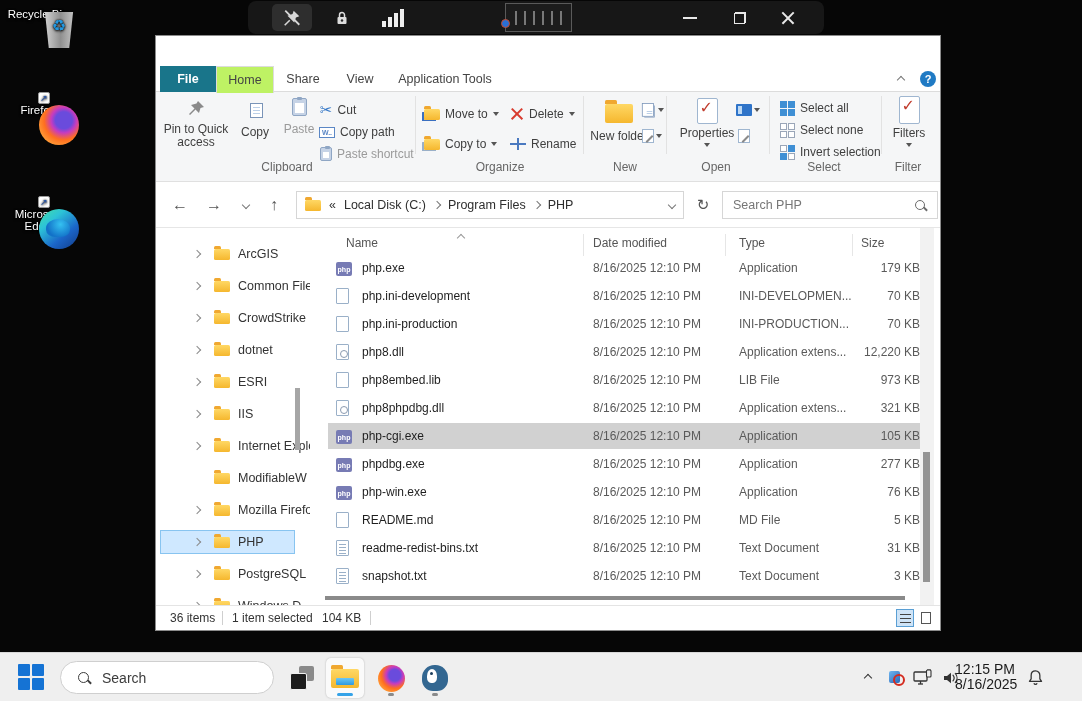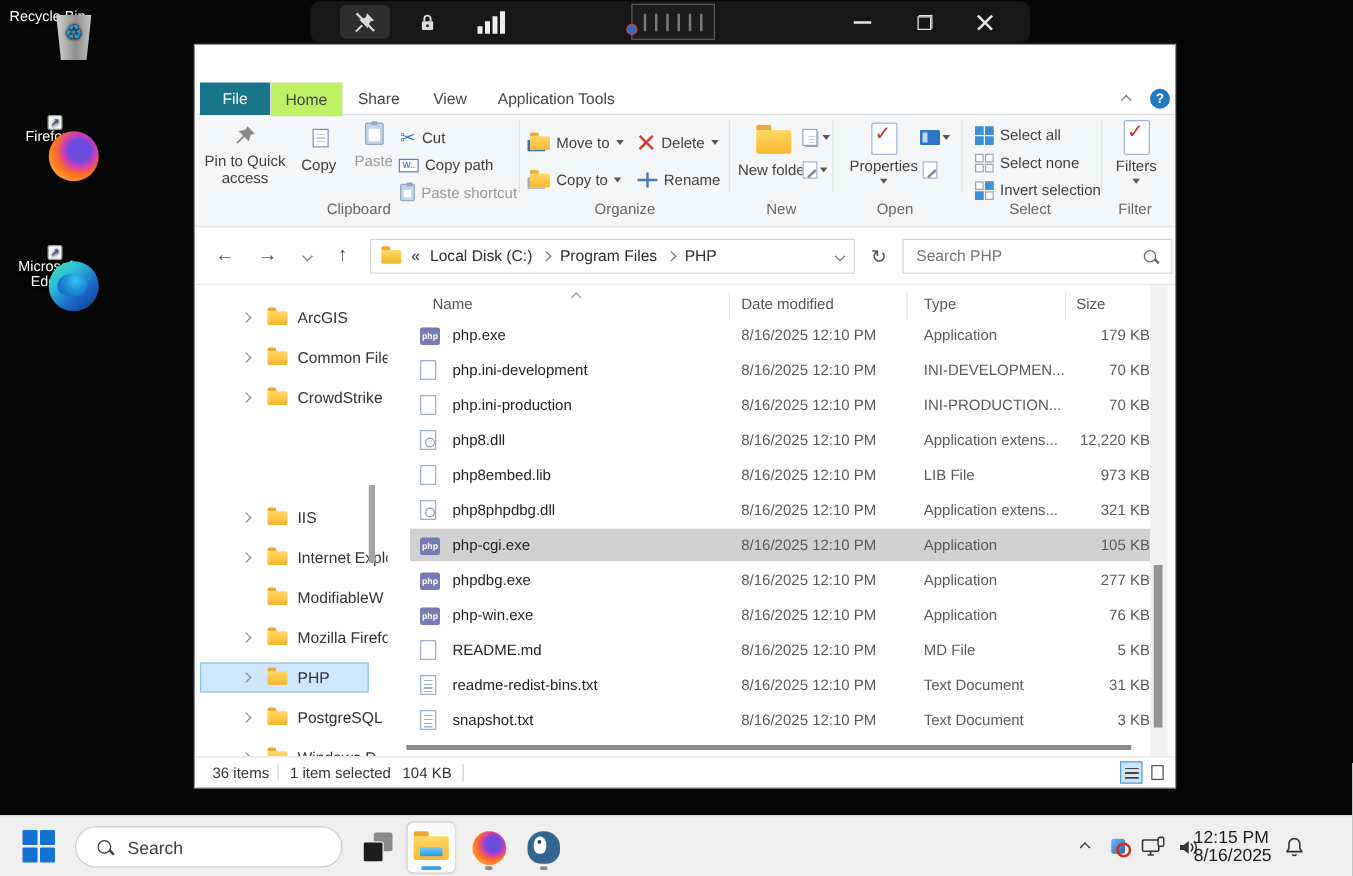--- a/index.html
+++ b/index.html
@@ -268,21 +268,21 @@
         </div>
       <div class="wctrl" style="left:696px;">
           <span class="w-max"></span>
         </div>
       <div class="wctrl" style="left:742px;">
           <span class="w-x"></span>
         </div>
     </div>
 
     <div class="tabs">
-      <div class="tab tab-file" style="left:4px;width:56px;">File</div>
+      <div class="tab tab-file" style="left:4px;width:56px;font-weight:bold;">File</div>
       <div class="tab tab-active" style="left:60px;width:58px;">Home</div>
       <div class="tab" style="left:118px;width:58px;">Share</div>
       <div class="tab" style="left:176px;width:56px;">View</div>
       <div class="tab" style="left:234px;width:110px;">Application Tools</div>
       <span class="chev u" style="position:absolute;left:742px;top:11px;"></span>
       <span class="helpcirc" style="left:764px;top:5px;">?</span>
     </div>
 
     <div class="ribbon">
       <div class="rsep" style="left:259px;"></div>
@@ -442,21 +442,31 @@
     <span class="folder"></span>
     <span class="tlabel">Common Files</span>
   </div>
 
   <div class="titem" style="top: 78px;">
     <span class="tchev chev r" style="border-color:#8a8a8a;flex:0 0 auto;"></span>
     <span class="folder"></span>
     <span class="tlabel">CrowdStrike</span>
   </div>
 
-
+  <div class="titem" style="top: 110px;">
+    <span class="tchev chev r" style="border-color:#8a8a8a;flex:0 0 auto;"></span>
+    <span class="folder"></span>
+    <span class="tlabel">dotnet</span>
+  </div>
+
+  <div class="titem" style="top: 142px;">
+    <span class="tchev chev r" style="border-color:#8a8a8a;flex:0 0 auto;"></span>
+    <span class="folder"></span>
+    <span class="tlabel">ESRI</span>
+  </div>
 
   <div class="titem" style="top: 174px;">
     <span class="tchev chev r" style="border-color:#8a8a8a;flex:0 0 auto;"></span>
     <span class="folder"></span>
     <span class="tlabel">IIS</span>
   </div>
 
   <div class="titem" style="top: 206px;">
     <span class="tchev chev r" style="border-color:#8a8a8a;flex:0 0 auto;"></span>
     <span class="folder"></span>

